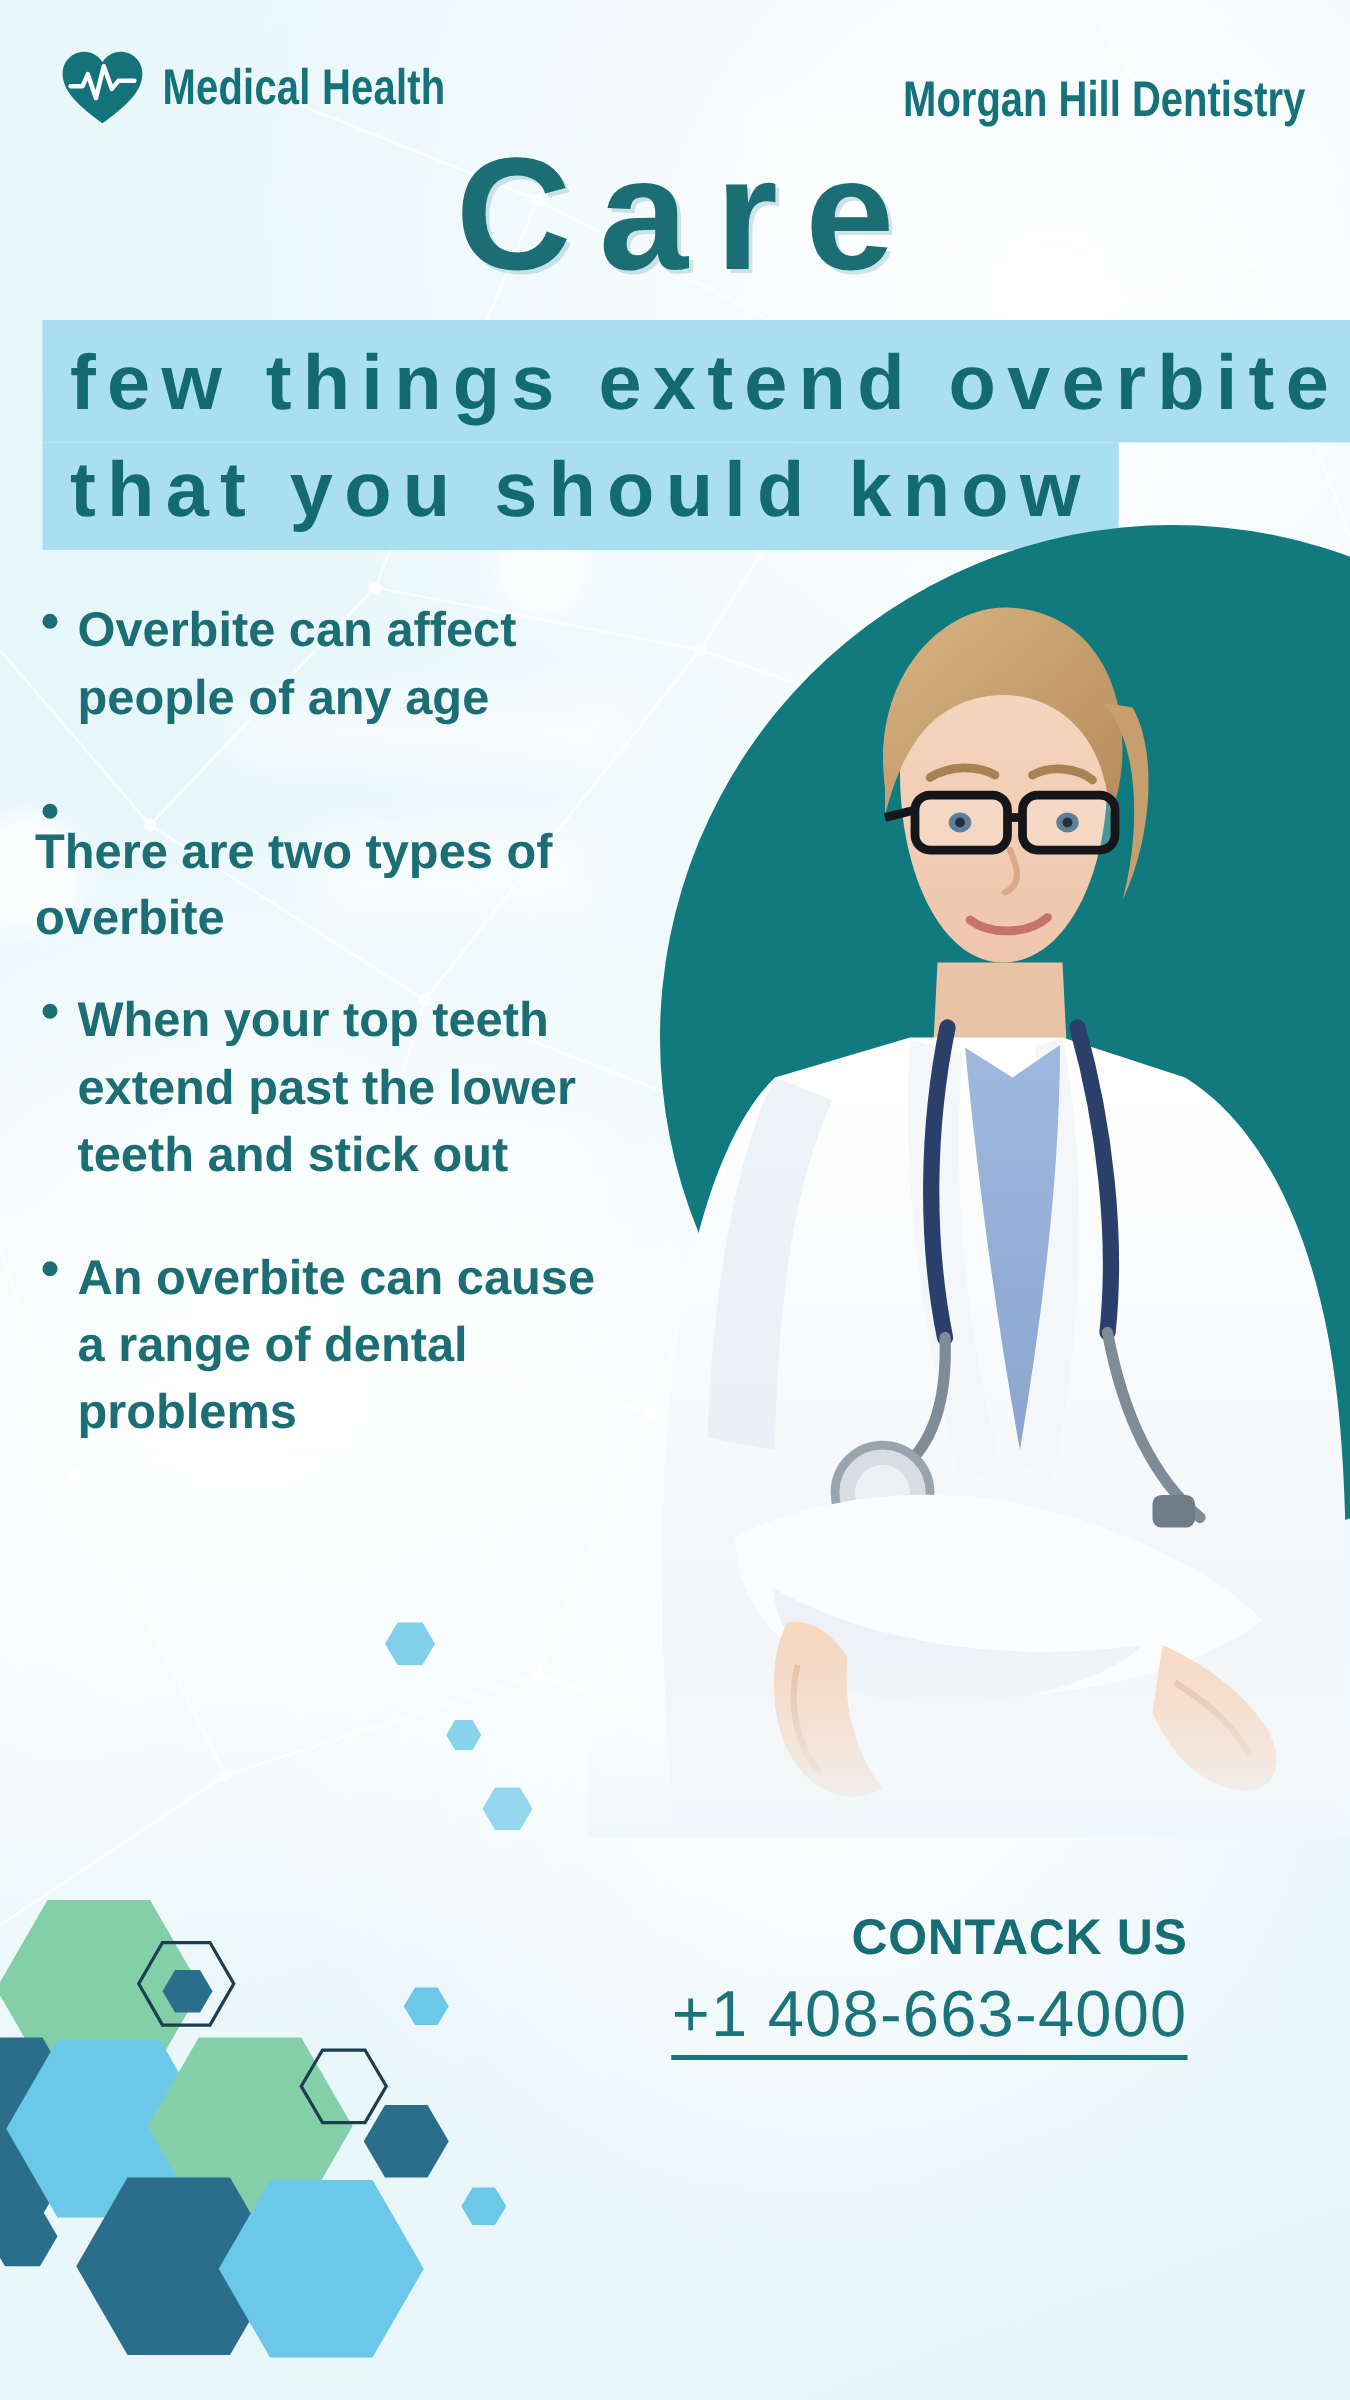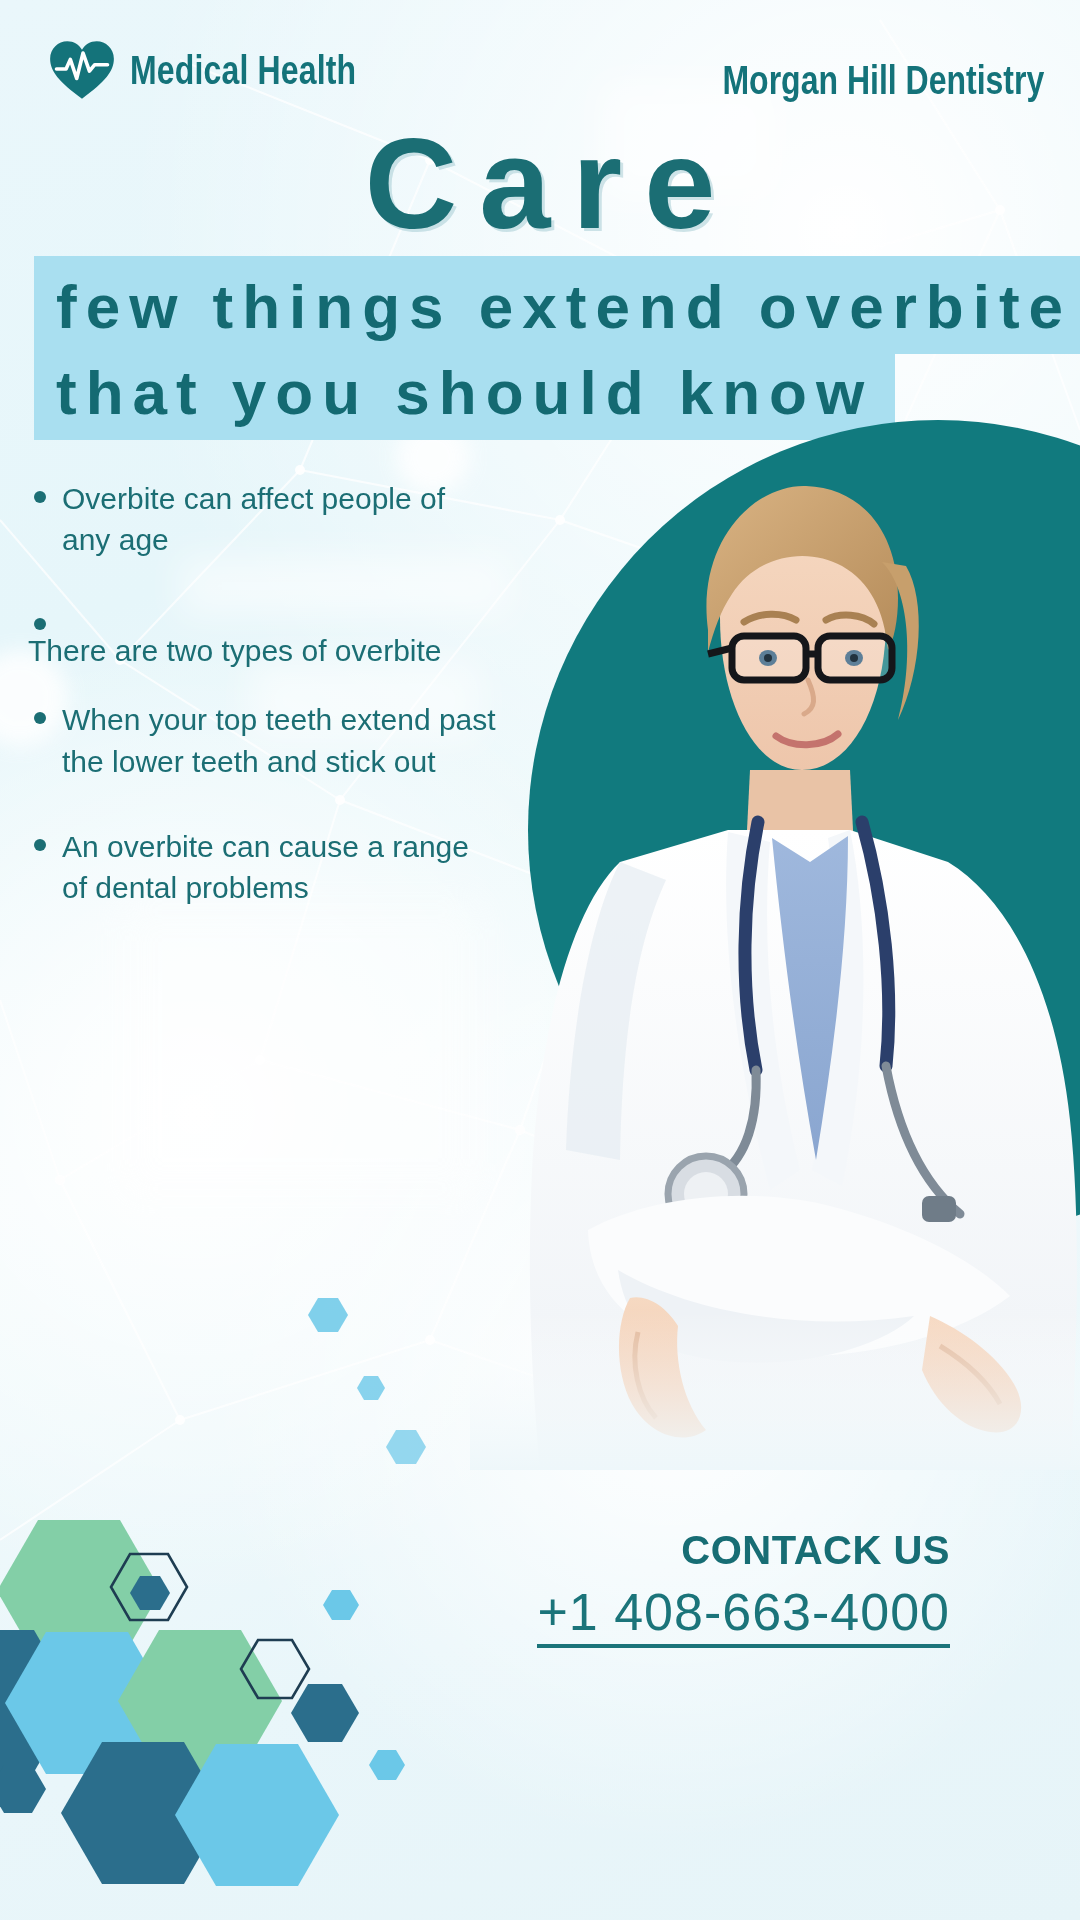--- a/index.html
+++ b/index.html
@@ -32,21 +32,21 @@
   }
   .practice-name{
     position:absolute;right:36px;top:24px;
     font-family:"Liberation Sans Narrow","Liberation Sans",sans-serif;
     font-weight:bold;font-size:40px;color:#14737a;white-space:nowrap;
     transform:scaleX(.80);transform-origin:right center;
   }
 
   
   .care-title{
-    position:absolute;top:120px;left:0;width:1080px;text-align:center;
+    position:absolute;top:108px;left:0;width:1080px;text-align:center;
     font-family:"Liberation Sans Narrow","Liberation Sans",sans-serif;
     font-weight:bold;font-size:128px;line-height:1;color:#1b6e74;
     letter-spacing:22px;text-indent:22px;
     text-shadow:3px 3px 0 rgba(150,195,205,.45);
   }
 
   
   .subtitle{position:absolute;top:256px;left:34px;}
   .sub-line{
     display:block;width:max-content;
@@ -61,21 +61,21 @@
   .sub-line.l2{padding-top:8px;}
 
   
   .bullets{position:absolute;top:478px;left:28px;width:470px;}
   .bullet{display:flex;align-items:flex-start;margin-bottom:44px;}
   .dot{
     flex:0 0 auto;width:12px;height:12px;border-radius:50%;
     background:#1b6e74;margin:13px 16px 0 6px;
   }
   .btext{
-    color:#1b6e74;font-weight:normal;font-size:30px;line-height:1.38;
+    color:#1b6e74;font-weight:bold;font-size:39px;line-height:1.38;
     font-family:"Liberation Sans",sans-serif;
   }
 
   
   .teal-circle{
     position:absolute;left:528px;top:420px;width:820px;height:820px;
     border-radius:50%;background:#117a7e;
   }
   .doctor{position:absolute;left:470px;top:470px;width:640px;height:1000px;}
 

